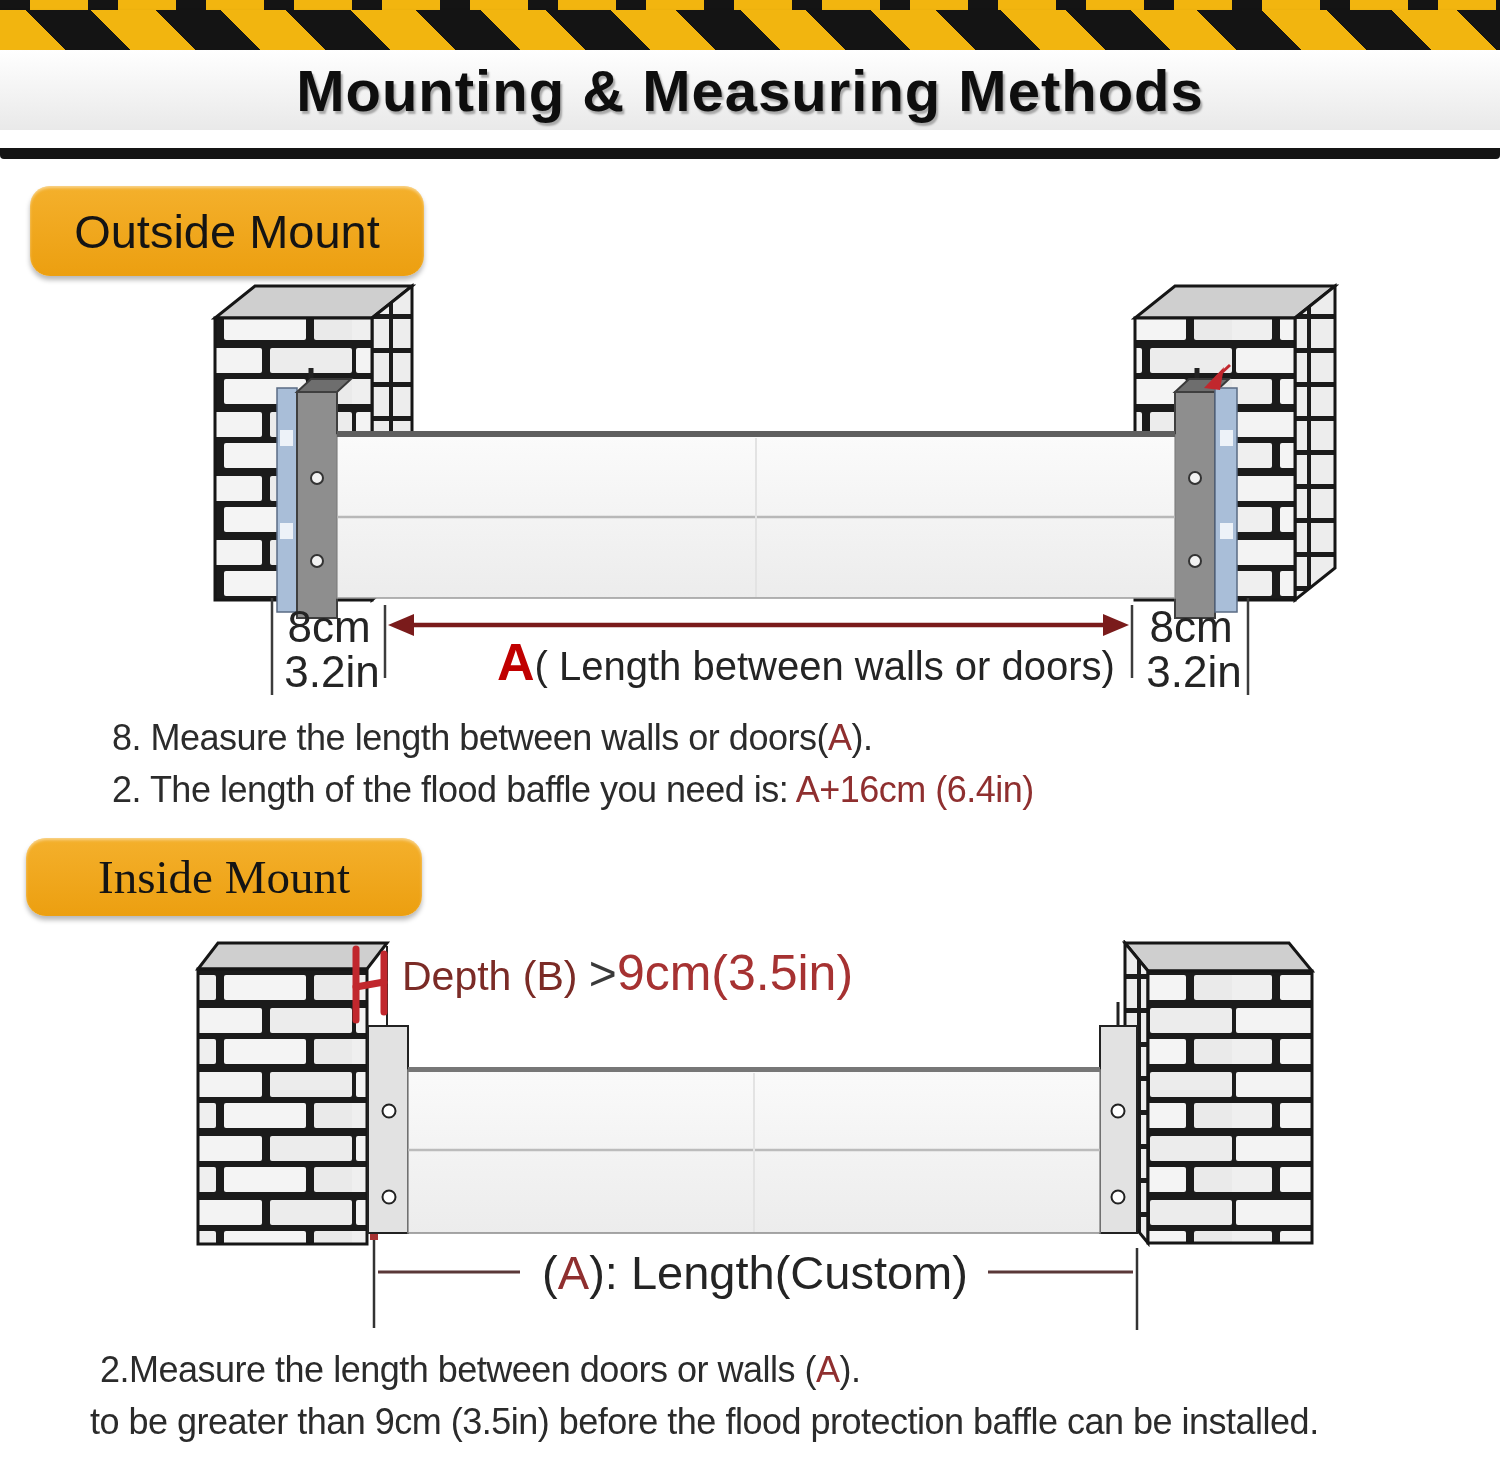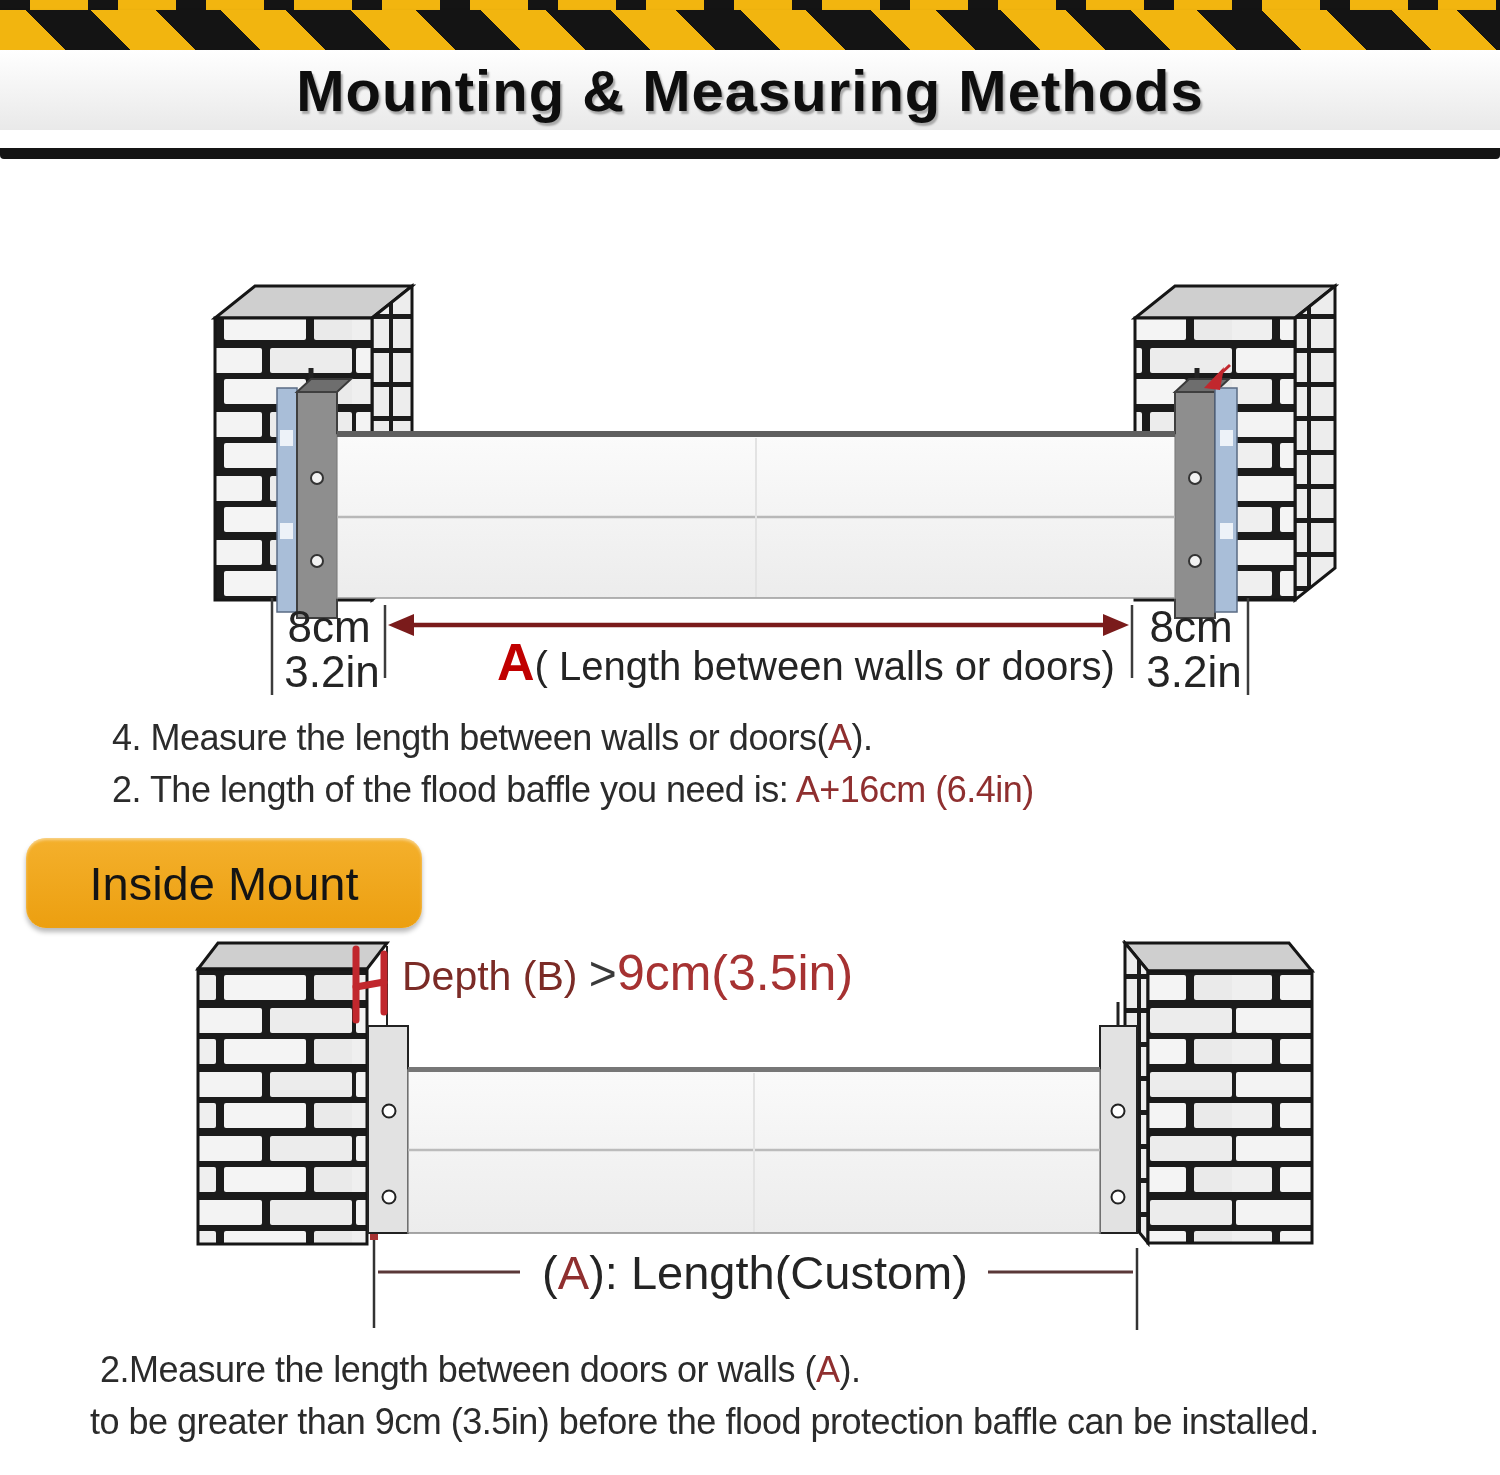--- a/index.html
+++ b/index.html
@@ -18,21 +18,21 @@
   .title-band h1{margin:0;font-size:58px;font-weight:bold;color:#0e0e0e;letter-spacing:1px;
     text-shadow:2px 3px 2px #a8a8a8;}
   .title-underbar{position:absolute;top:148px;left:0;width:1500px;height:11px;background:#151515;
     border-radius:0 0 4px 4px;}
   
   .badge{position:absolute;display:flex;align-items:center;justify-content:center;
     background:linear-gradient(#f4b02c,#ec9f10);border-radius:20px;
     box-shadow:0 4px 5px rgba(0,0,0,.28), inset 0 2px 3px rgba(255,255,255,.45);
     font-size:47px;color:#141414;}
   .badge-outside{top:186px;left:30px;width:394px;height:90px;}
-  .badge-inside{top:838px;left:26px;width:396px;height:90px;}
+  .badge-inside{top:838px;left:26px;width:396px;height:78px;font-family:Liberation Serif, serif;}
   
   .diagram{position:absolute;left:0;width:1500px;display:block;}
   .diagram-outside{top:280px;height:430px;}
   .diagram-inside{top:940px;height:395px;}
   svg text{font-family:"Liberation Sans",sans-serif;}
   
   .steps{position:absolute;font-size:36px;letter-spacing:-0.5px;color:#2b2b2b;line-height:52px;}
   .steps-outside{top:712px;left:112px;}
   .steps-inside{top:1344px;left:100px;}
   .steps .gap{margin-top:14px;}
@@ -44,20 +44,23 @@
 
 <div class="page">
 
   <div class="hazard-top"></div>
   <div class="hazard-band"></div>
   <div class="title-band">
     <h1>Mounting &amp; Measuring Methods</h1>
   </div>
   <div class="title-underbar"></div>
 
+  <div class="badge badge-outside">
+    <span>Outside Mount</span>
+  </div>
 
   <svg class="diagram diagram-outside" viewBox="0 0 1500 430">
     <defs>
       <pattern id="brick1" width="176" height="64" patternUnits="userSpaceOnUse">
         <rect width="176" height="64" fill="#1b1b1b"></rect>
         <rect x="4" y="4" width="82" height="25" rx="2" fill="#F3F3F3"></rect>
         <rect x="94" y="4" width="82" height="25" rx="2" fill="#ECECEC"></rect>
         <rect x="-42" y="35" width="82" height="25" rx="2" fill="#EFEFEF"></rect>
         <rect x="48" y="35" width="82" height="25" rx="2" fill="#F4F4F4"></rect>
         <rect x="138" y="35" width="82" height="25" rx="2" fill="#EAEAEA"></rect>
@@ -136,21 +139,21 @@
     </g>
 
     <text x="329" y="362" text-anchor="middle" font-size="44" fill="#242424">8cm</text>
     <text x="332" y="407" text-anchor="middle" font-size="44" fill="#242424">3.2in</text>
     <text x="1191" y="362" text-anchor="middle" font-size="44" fill="#242424">8cm</text>
     <text x="1194" y="407" text-anchor="middle" font-size="44" fill="#242424">3.2in</text>
     <text x="497" y="400" font-size="40" fill="#242424"><tspan font-size="52" font-weight="bold" fill="#C00000">A</tspan><tspan>( Length between walls or doors)</tspan></text>
   </svg>
 
   <div class="steps steps-outside">
-    <div><span>4. Measure the length between walls or doors(</span><span class="red-part">A</span><span>).</span></div>
+    <div><span>8. Measure the length between walls or doors(</span><span class="red-part">A</span><span>).</span></div>
     <div><span>2. The length of the flood baffle you need is: </span><span class="red-part">A+16cm (6.4in)</span></div>
   </div>
 
   <div class="badge badge-inside">
     <span>Inside Mount</span>
   </div>
 
   <svg class="diagram diagram-inside" viewBox="0 0 1500 395">
     <defs>
       <pattern id="brick2" width="176" height="64" patternUnits="userSpaceOnUse">

